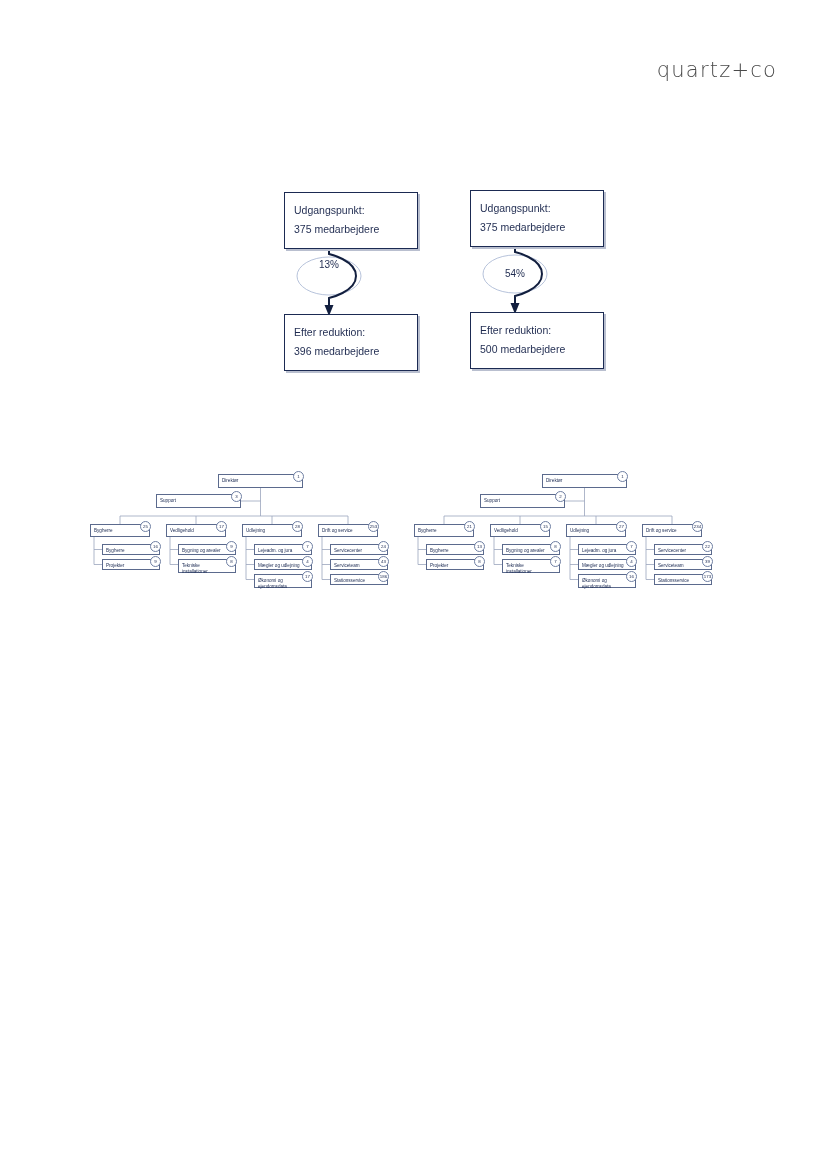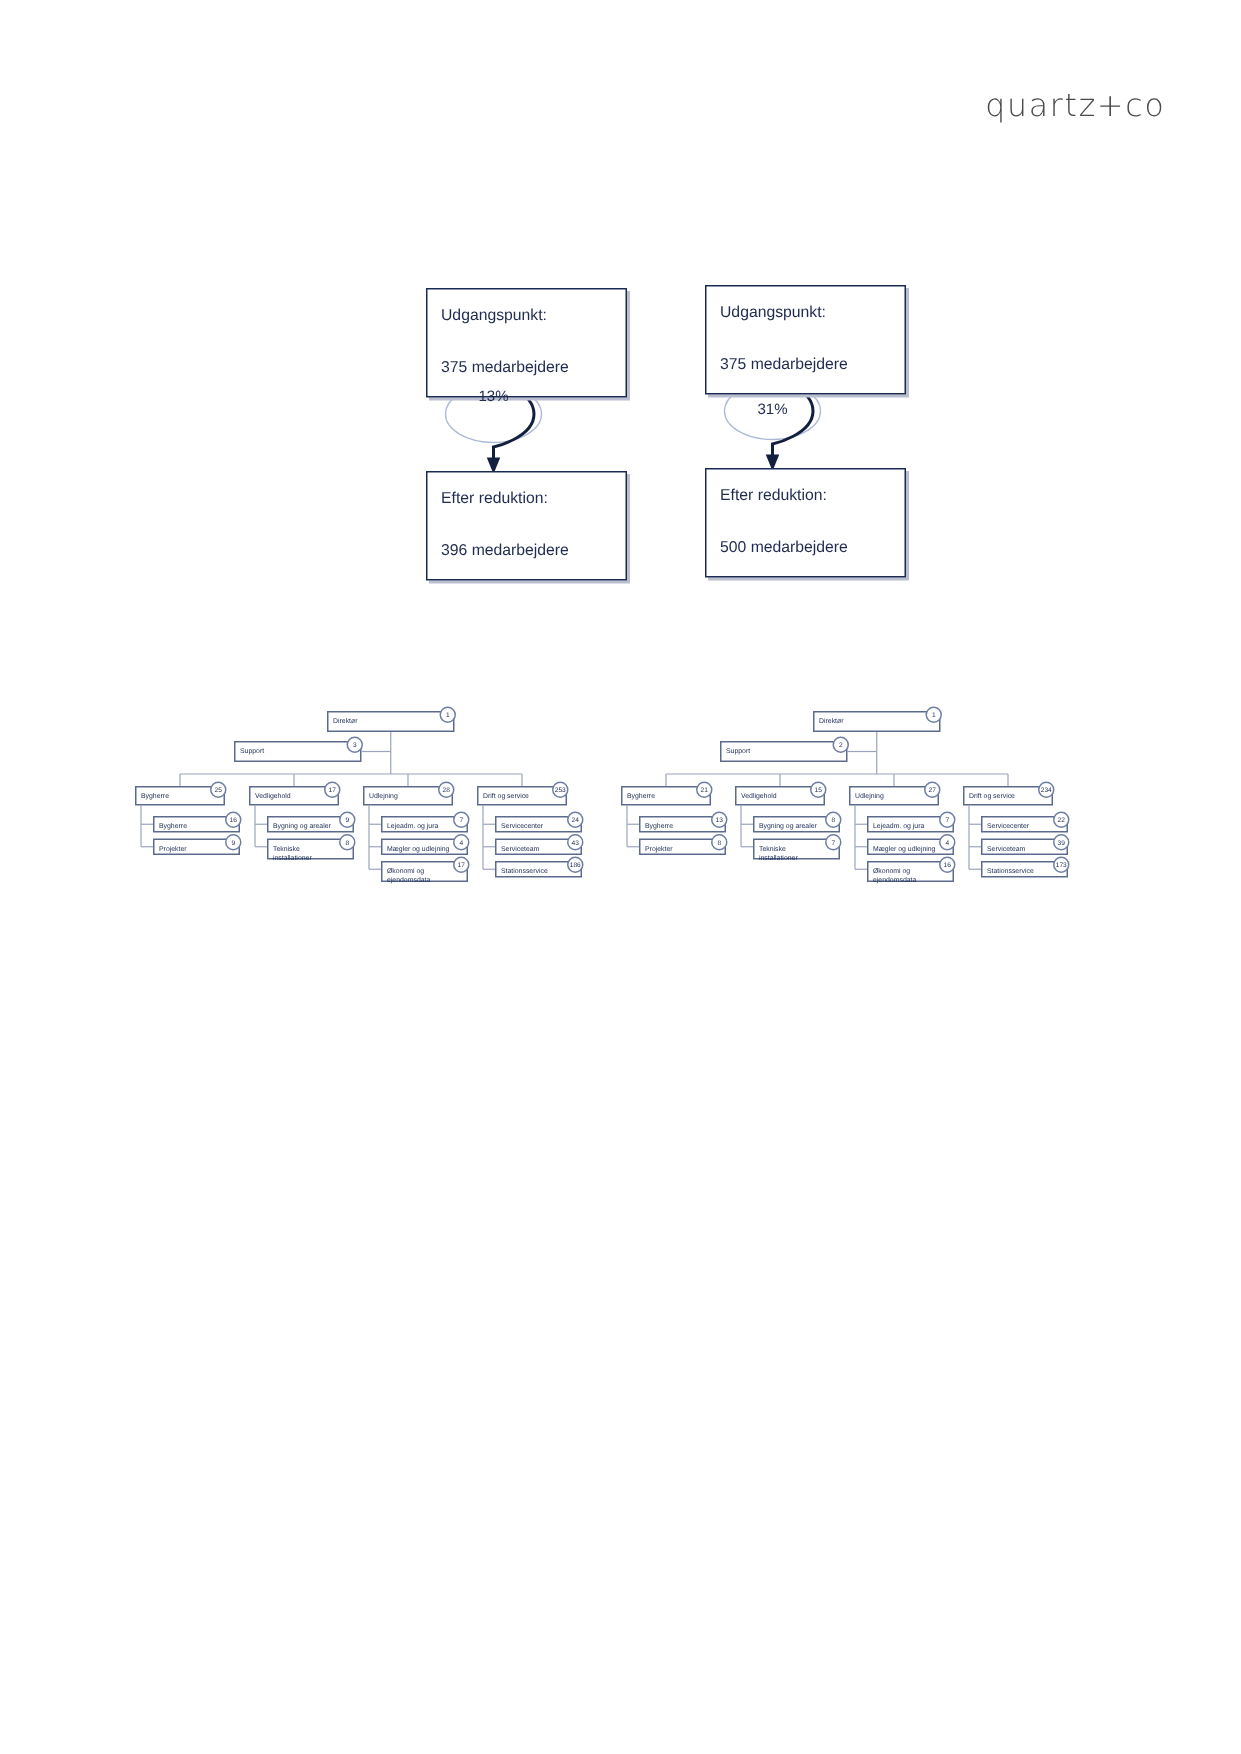--- a/index.html
+++ b/index.html
@@ -28,21 +28,21 @@
     position:absolute;left:0;width:114px;
     border:1.3px solid #1b2a52;background:#ffffff;
     box-shadow:2px 2px 0 #b9bfcf;
     padding:9px 9px 10px 9px;box-sizing:content-box;
   }
   .flow.left .fbox{width:114px;}
   .flow.right .fbox{width:114px;}
   .fbox.top{top:0;}
   .fbox.bottom{top:122px;}
   .fline{font-size:10.5px;line-height:17px;color:#1f2b50;white-space:nowrap;}
-  .fline.second{margin-top:18px;}
+  .fline.second{margin-top:2px;}
 
   .flow svg.connector{position:absolute;left:0;top:0;overflow:visible;}
   .ellipse-label{
     position:absolute;font-size:10px;color:#1f2b50;
     width:70px;text-align:center;
   }
   .flow.left .ellipse-label{left:10px;top:67px;}
   .flow.right .ellipse-label{left:10px;top:78px;}
 
   
@@ -93,21 +93,21 @@
       <div class="flow right">
         <svg class="connector" width="230" height="175">
           <ellipse cx="45" cy="84" rx="32" ry="19" fill="#ffffff" stroke="#aebbd6" stroke-width="0.9"></ellipse>
           <path d="M 45 50 L 45 62 C 45 62 72 68 72 84 C 72 100 45 106 45 106 L 45 116" fill="none" stroke="#121f3f" stroke-width="2"></path>
           <polygon points="45,124 40.5,113 49.5,113" fill="#121f3f"></polygon>
         </svg>
         <div class="fbox top">
           <div class="fline">Udgangspunkt:</div>
           <div class="fline second">375 medarbejdere</div>
         </div>
-        <div class="ellipse-label">31%</div>
+        <div class="ellipse-label">54%</div>
         <div class="fbox bottom">
           <div class="fline">Efter reduktion:</div>
           <div class="fline second">500 medarbejdere</div>
         </div>
       </div>
     </div>
 
   <div id="orgs">
       <div class="org left" style="width: 330px; height: 150px;">
         <svg width="330" height="150" style="position: absolute; left: 0px; top: 0px;">

